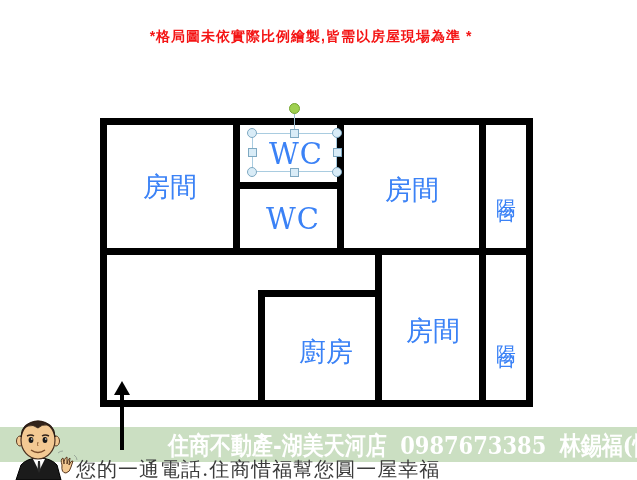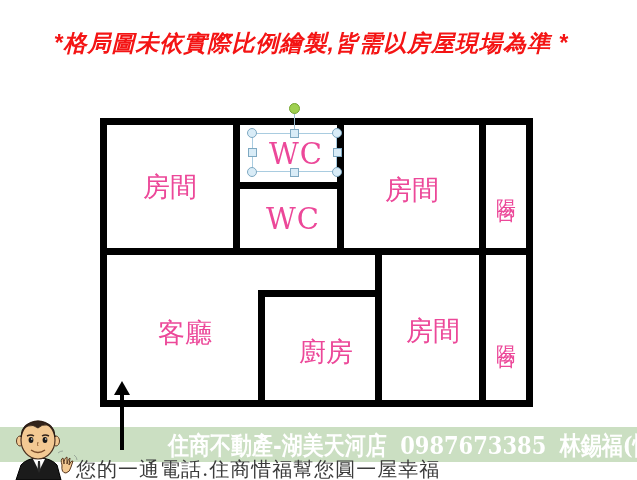--- a/index.html
+++ b/index.html
@@ -1,27 +1,27 @@
 <!DOCTYPE html>
 <html><head>
 <meta charset="utf-8">
 <style>
   html,body{margin:0;padding:0;background:#fff;}
   .stage{position:relative;width:637px;height:480px;background:#ffffff;overflow:hidden;
          font-family:"DejaVu Serif", serif;}
   
   .warning{position:absolute;left:0;top:28px;width:622px;text-align:center;
            font-family:"Liberation Sans", sans-serif;font-weight:bold;
-           font-size:23px;color:#f41414;letter-spacing:1px;font-style:italic;}
+           font-size:14px;color:#f41414;letter-spacing:1px;}
   
   .wall{position:absolute;background:#000;}
   .plan-outline{position:absolute;left:100px;top:118px;width:433px;height:289px;
                 border:7px solid #000;box-sizing:border-box;background:#fff;}
   
-  .room-label{position:absolute;transform:translate(-50%,-50%);color:#ec4899;
+  .room-label{position:absolute;transform:translate(-50%,-50%);color:#3b82f6;
               font-size:27px;white-space:nowrap;z-index:3;}
   .room-label.wc{font-size:29px;letter-spacing:1px;}
   .room-label.v-label{writing-mode:vertical-rl;text-orientation:upright;
               font-size:20px;letter-spacing:3px;}
   
   .sel-rect{position:absolute;left:252px;top:133px;width:85px;height:39px;
             border:1px solid #a9cce0;box-sizing:border-box;z-index:5;}
   .handle{position:absolute;box-sizing:border-box;background:#d9ecf7;
           border:1px solid #7fa9c2;z-index:6;}
   .handle.circle{width:10px;height:10px;border-radius:50%;}
@@ -64,21 +64,20 @@
   <div class="wall" style="left:100px;top:248px;width:433px;height:7px;"></div>
   <div class="wall" style="left:258px;top:290px;width:124px;height:7px;"></div>
   <div class="wall" style="left:258px;top:290px;width:7px;height:117px;"></div>
   <div class="wall" style="left:375px;top:248px;width:7px;height:159px;"></div>
 
   <div class="room-label" style="left:170px;top:187px;">房間</div>
   <div class="room-label wc" style="left:296px;top:154px;">WC</div>
   <div class="room-label" style="left:412px;top:190px;">房間</div>
   <div class="room-label v-label" style="left:507px;top:187px;">陽台</div>
   <div class="room-label wc" style="left:293px;top:219px;">WC</div>
-  <div class="room-label" style="left:185px;top:333px;">客廳</div>
   <div class="room-label" style="left:326px;top:352px;">廚房</div>
   <div class="room-label" style="left:433px;top:331px;">房間</div>
   <div class="room-label v-label" style="left:507px;top:333px;">陽台</div>
 
   <div class="sel-rect"></div>
   <div class="rotate-stem"></div>
   <div class="rotate-handle"></div>
   <div class="handle circle" style="left:247px;top:128px;"></div>
   <div class="handle circle" style="left:332px;top:128px;"></div>
   <div class="handle circle" style="left:247px;top:167px;"></div>

